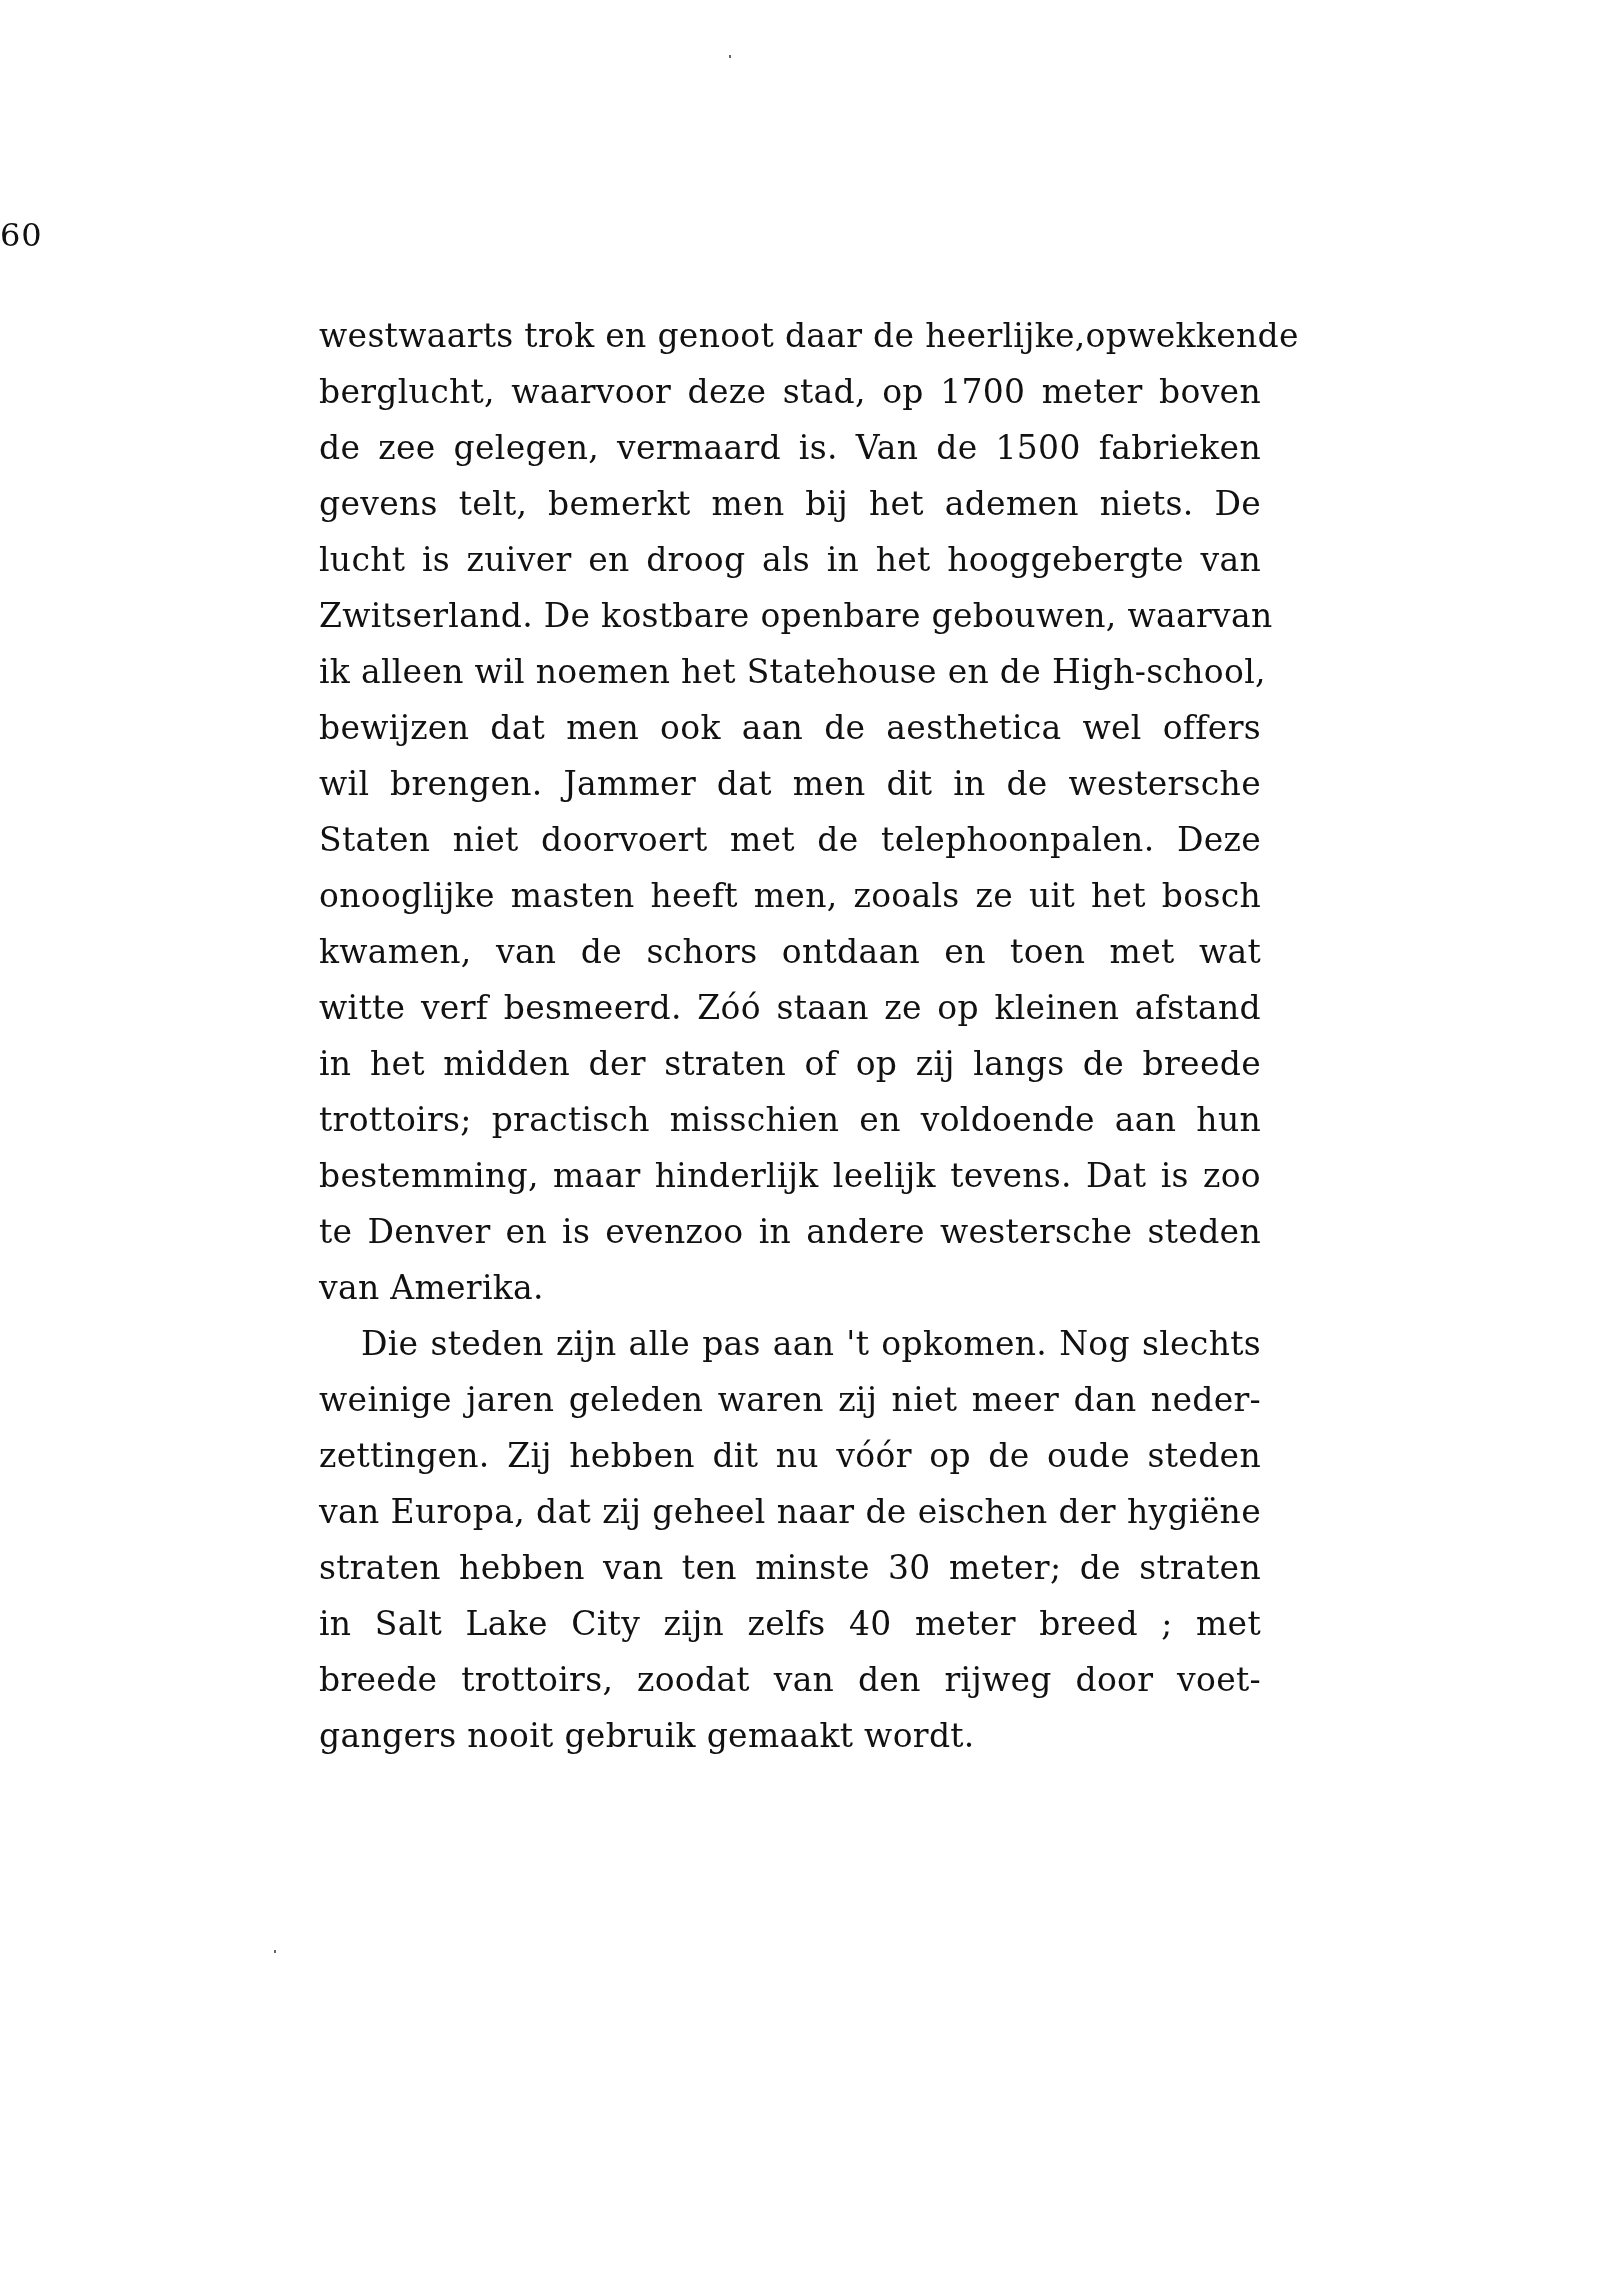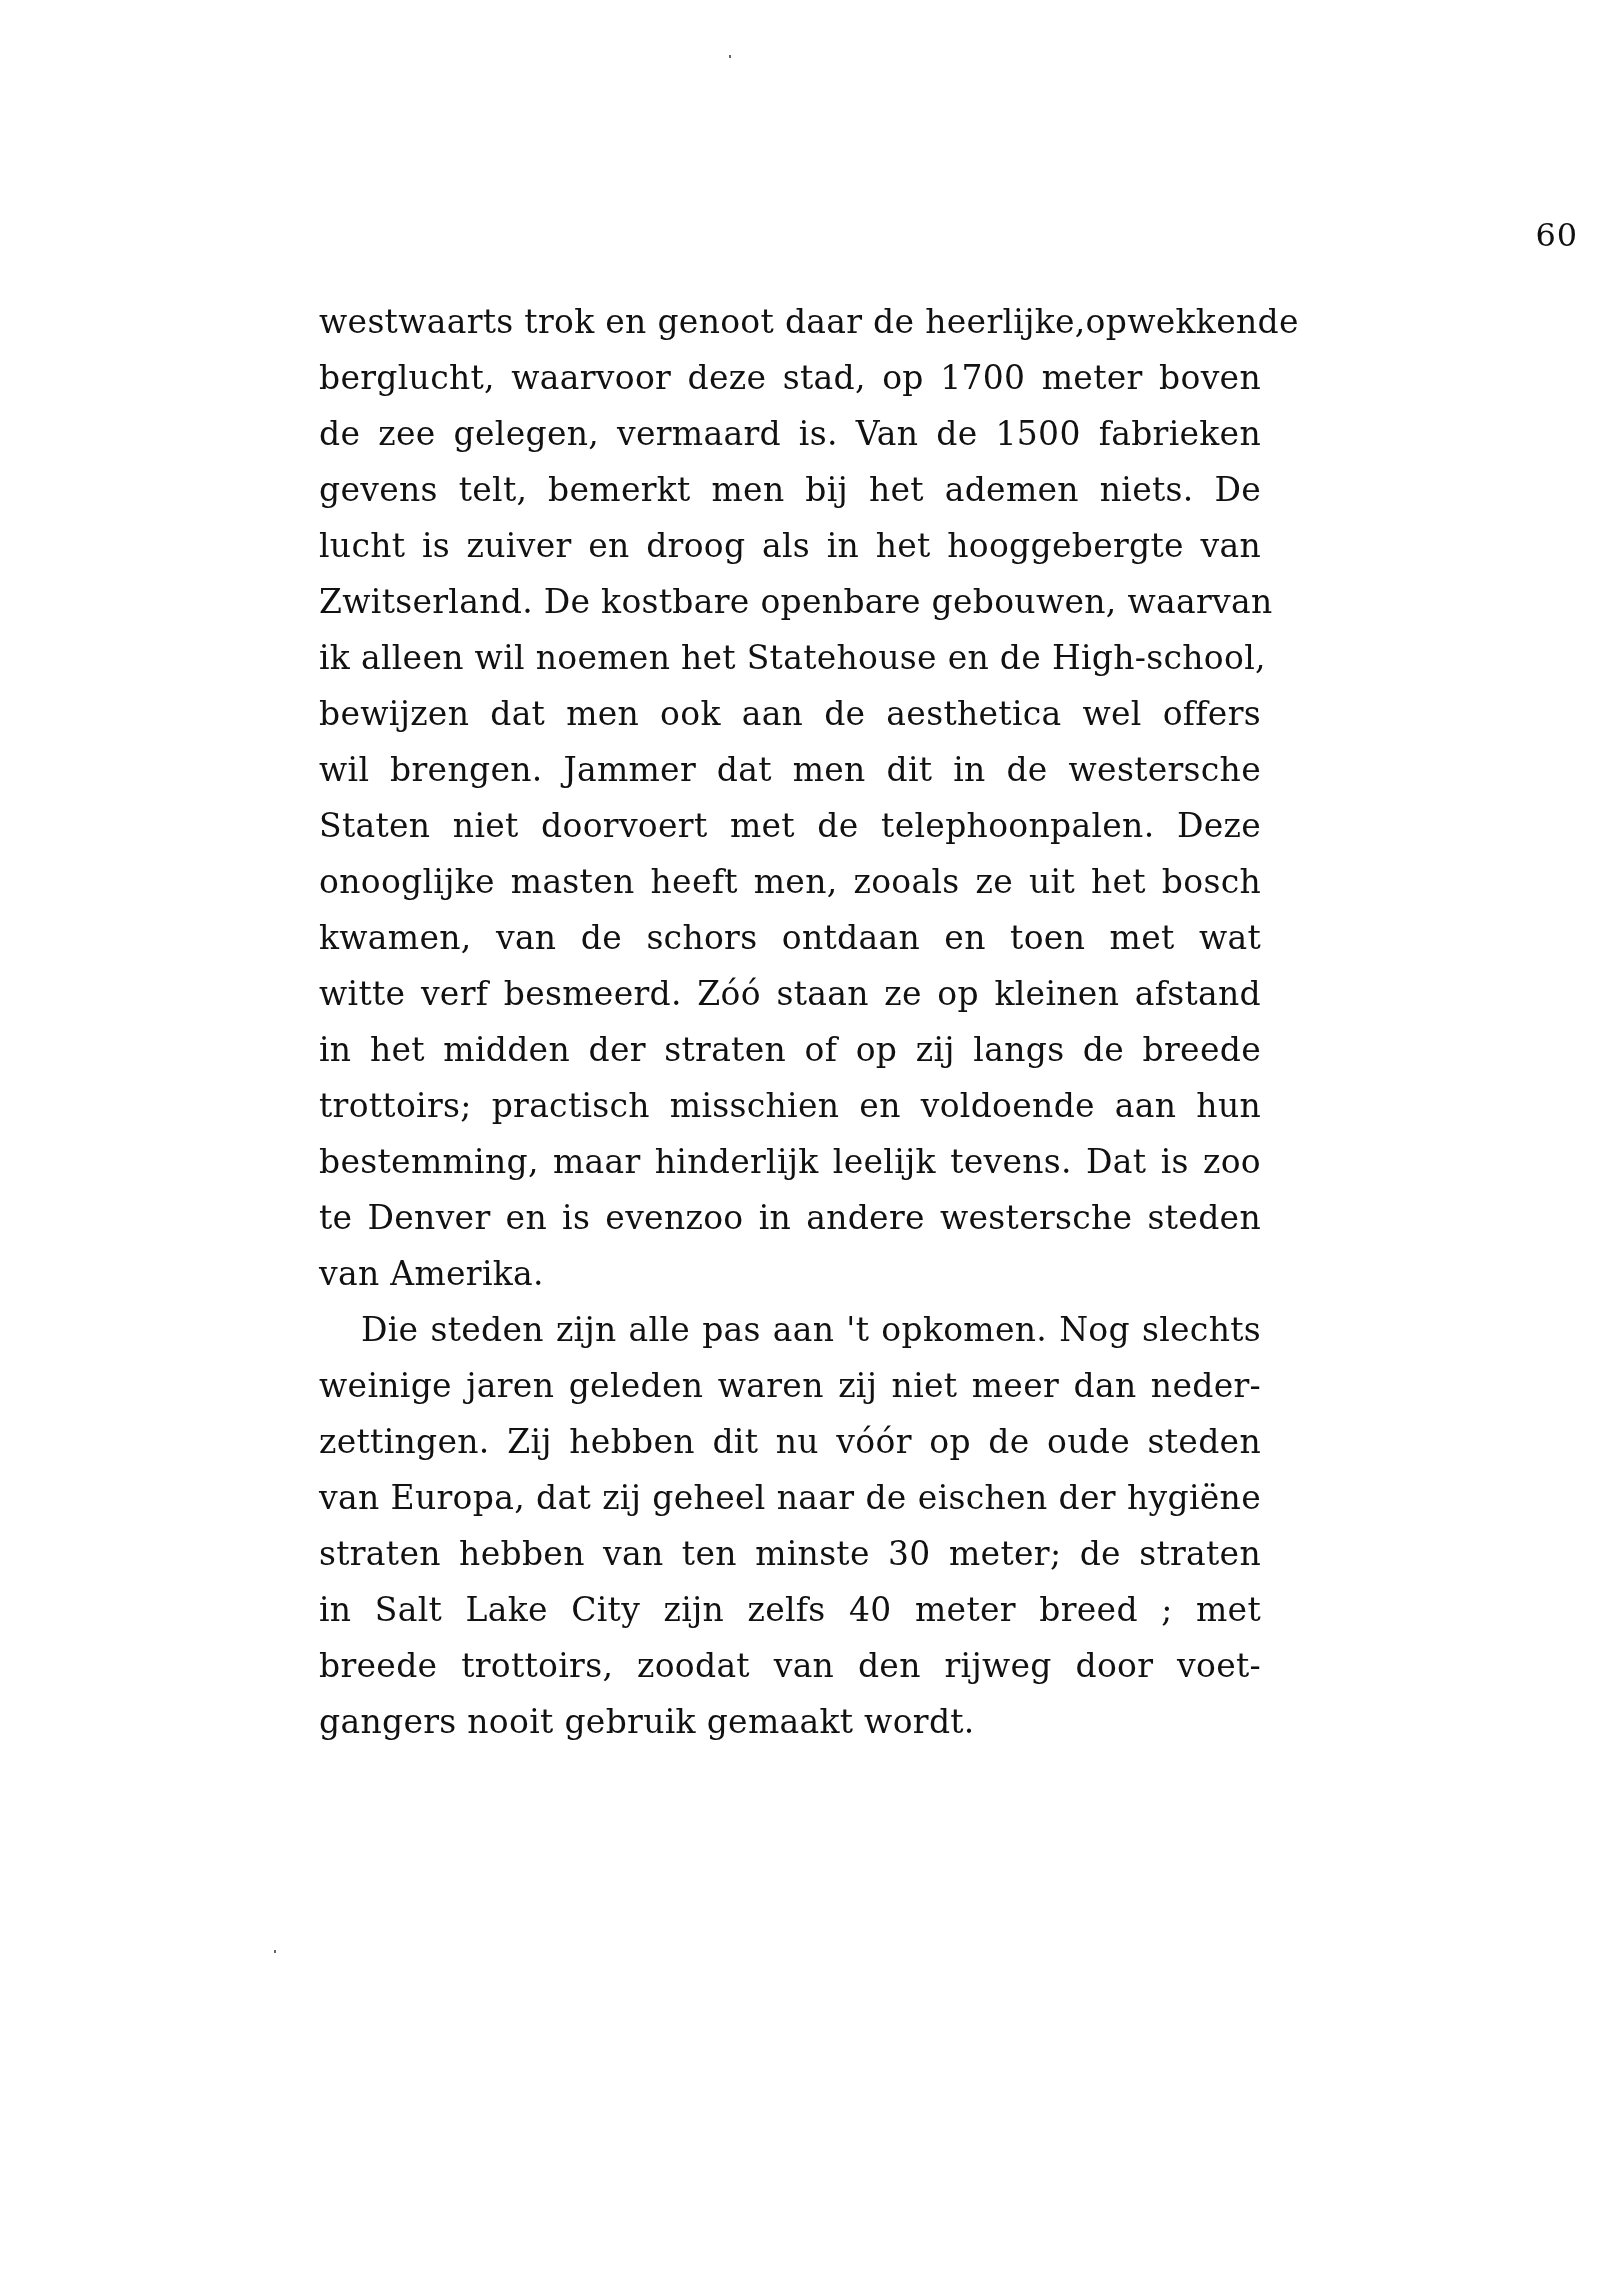--- a/index.html
+++ b/index.html
@@ -13,29 +13,29 @@
       position: relative;
       overflow: hidden;
       font-family: "DejaVu Serif", "Liberation Serif", serif;
       color: #111111;
     }
     .page-number {
       position: absolute;
       left: 0;
       width: 1578px;
       top: 218px;
-      text-align: right;
+      text-align: left;
       font-size: 32px;
       line-height: 35px;
       letter-spacing: 0.9px;
     }
     .text-block {
       position: absolute;
       left: 319px;
-      top: 294px;
+      top: 308px;
       width: 942px;
     }
     .line {
       display: block;
       height: 56px;
       line-height: 56px;
       font-size: 33px;
       white-space: nowrap;
       text-align: justify;
       text-align-last: justify;

